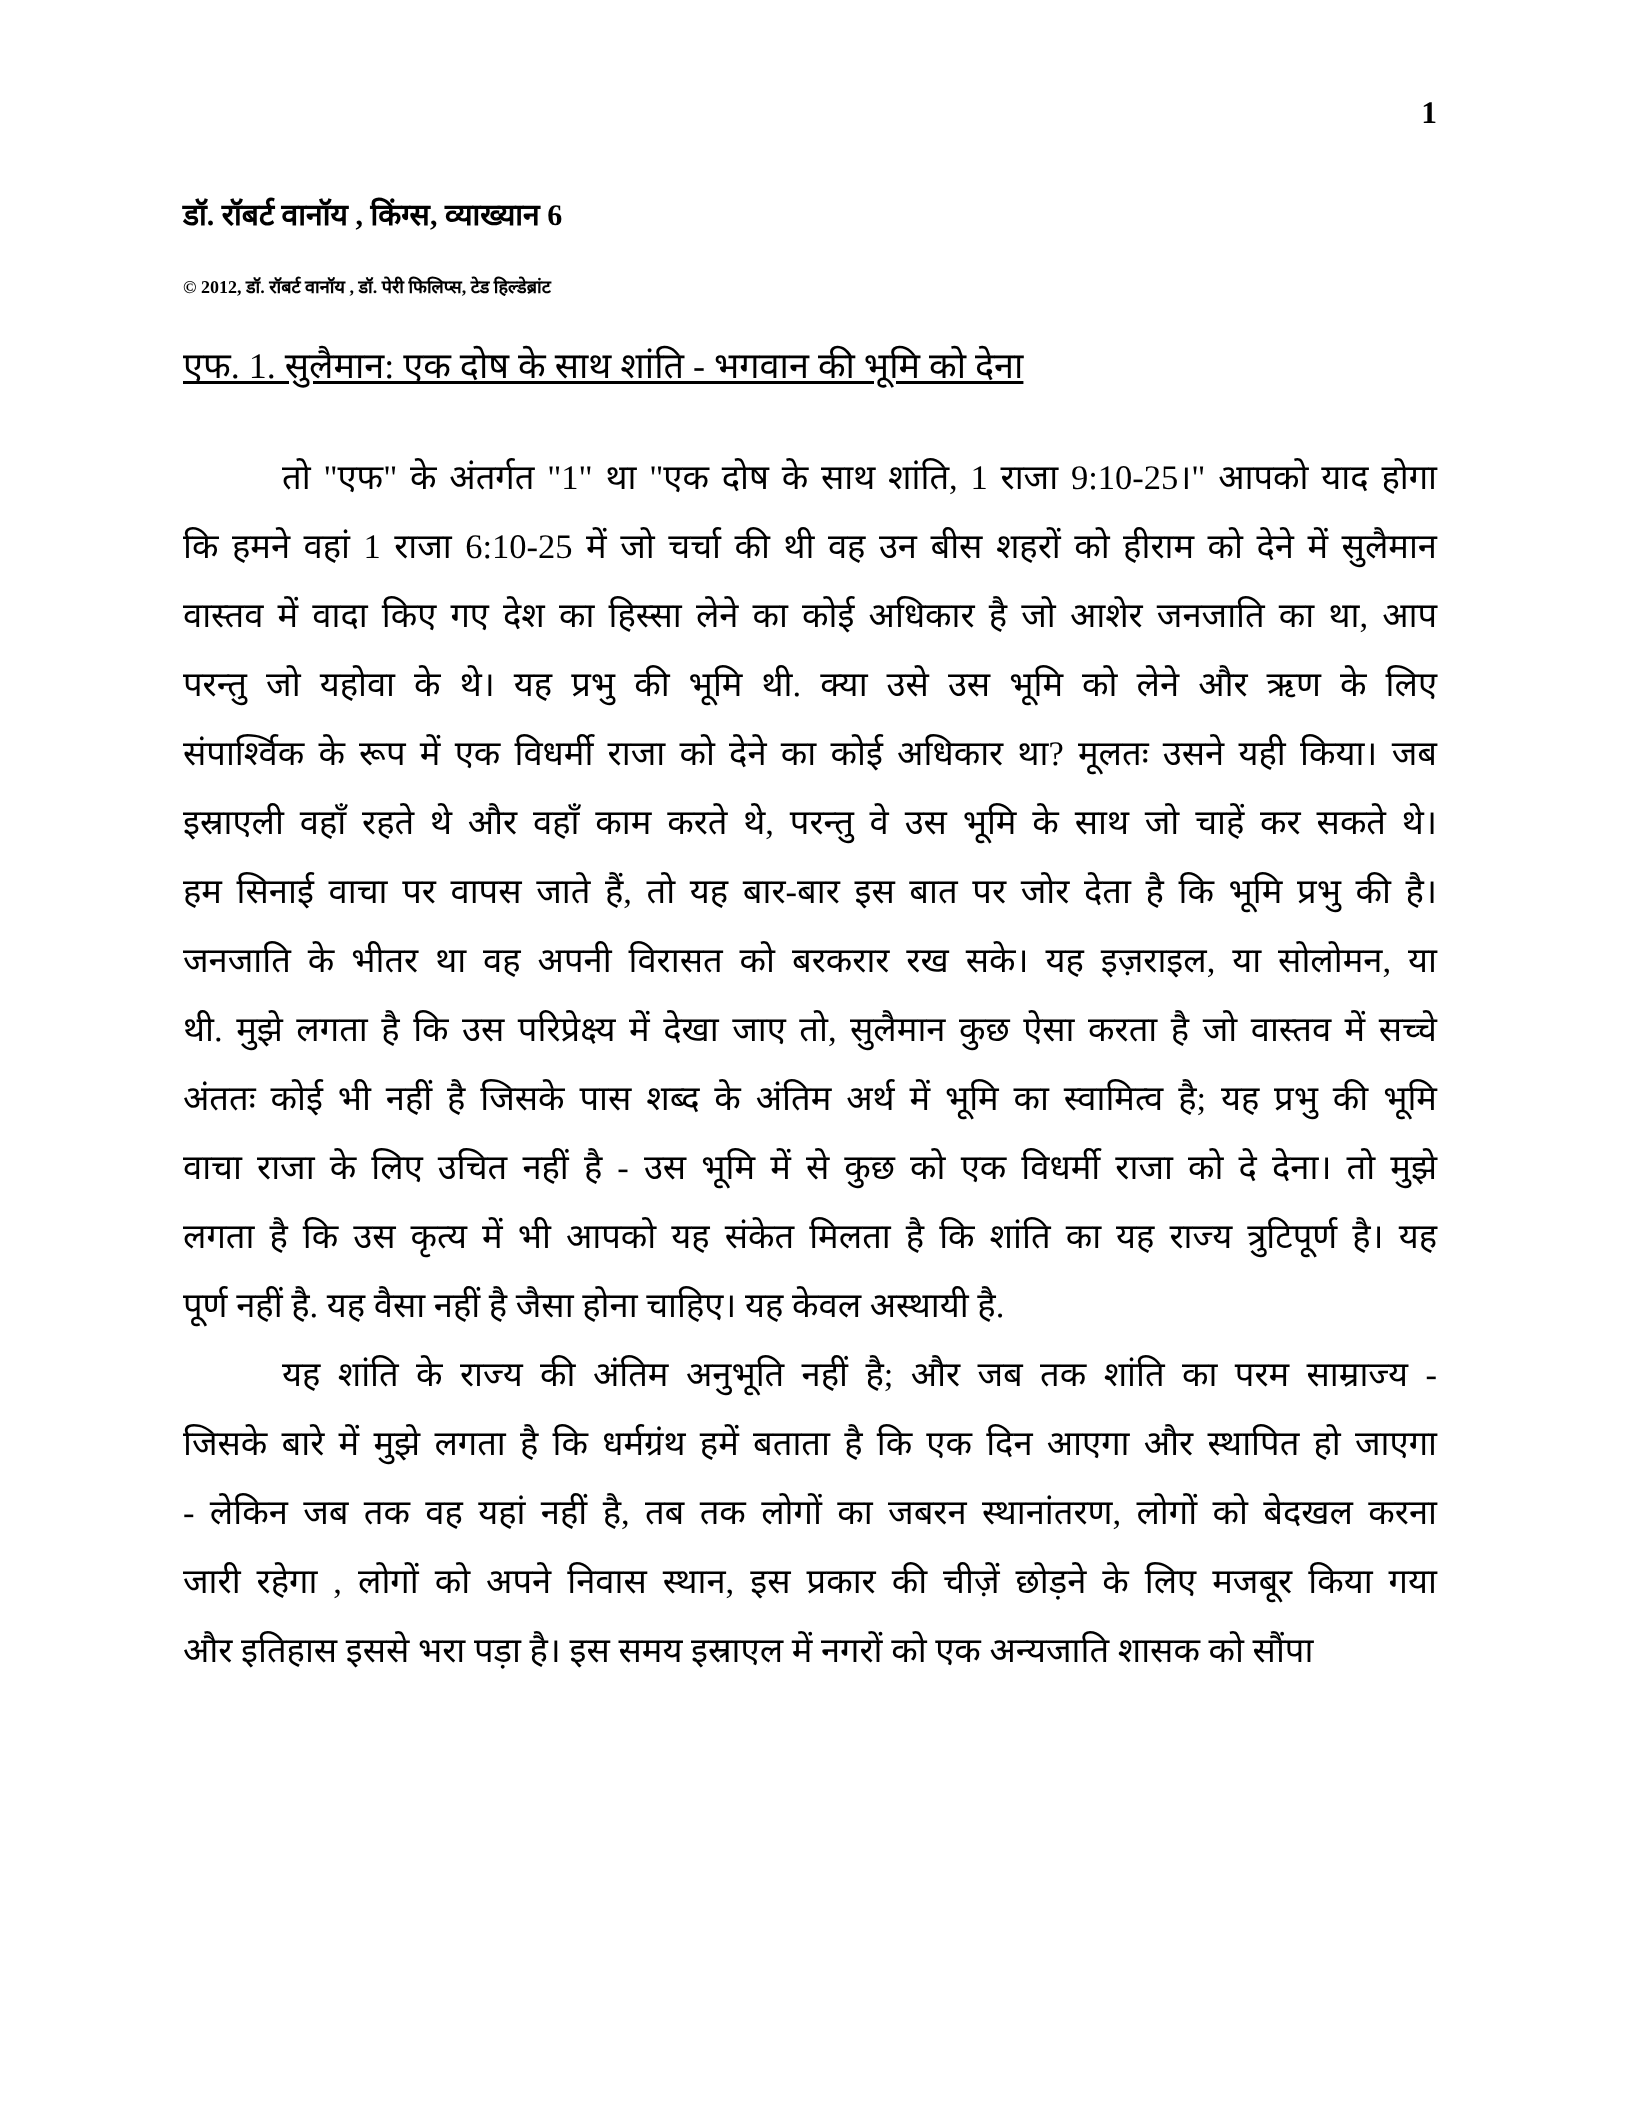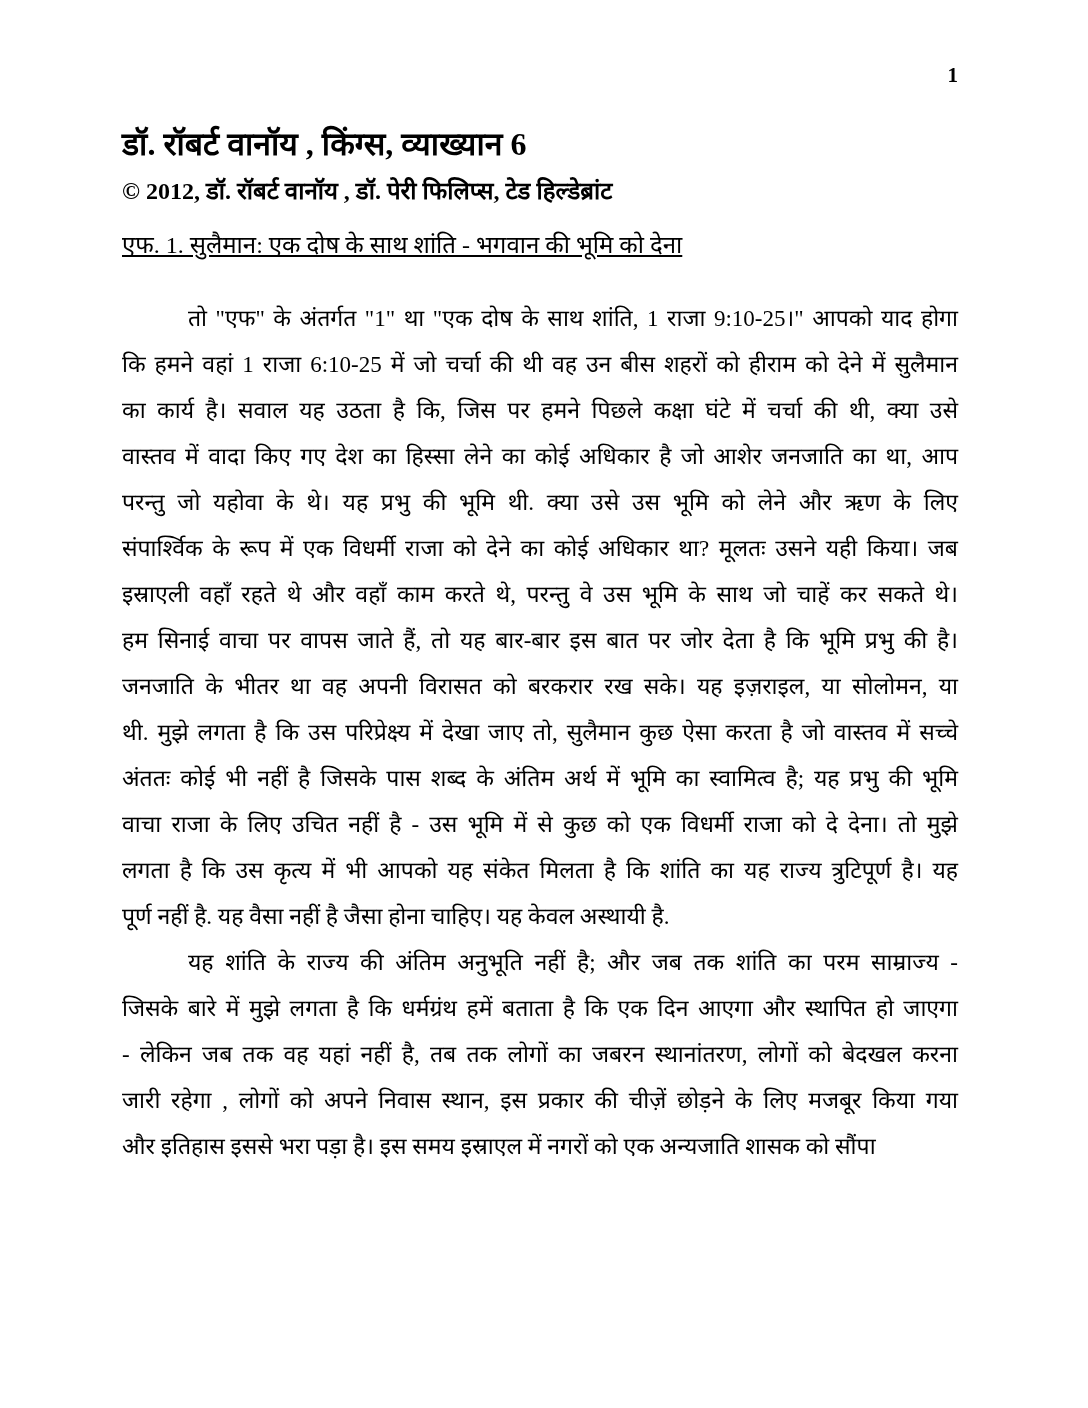--- a/index.html
+++ b/index.html
@@ -20,28 +20,28 @@
     overflow: hidden;
   }
   .page-number {
     text-align: right;
     font-size: 21px;
     line-height: 26px;
     font-weight: bold;
   }
   .doc-title {
     margin-top: 38px;
-    font-size: 32px;
+    font-size: 20px;
     line-height: 36px;
     font-weight: bold;
     white-space: nowrap;
   }
   .copyright {
     margin-top: 16px;
-    font-size: 24px;
+    font-size: 12px;
     line-height: 26px;
     font-weight: bold;
     white-space: nowrap;
   }
   .section-heading {
     margin-top: 26px;
     font-size: 24px;
     line-height: 31px;
     font-weight: normal;
     white-space: nowrap;
@@ -69,21 +69,20 @@
   <div class="doc-title">डॉ. रॉबर्ट वानॉय , किंग्स, व्याख्यान 6</div>
 
   <div class="copyright">© 2012, डॉ. रॉबर्ट वानॉय , डॉ. पेरी फिलिप्स, टेड हिल्डेब्रांट</div>
 
   <div class="section-heading">एफ. 1. सुलैमान: एक दोष के साथ शांति - भगवान की भूमि को देना</div>
 
   <div class="doc-body">
       <div class="paragraph">
         <div class="line first">तो "एफ" के अंतर्गत "1" था "एक दोष के साथ शांति, 1 राजा 9:10-25।" आपको याद होगा</div>
         <div class="line">कि हमने वहां 1 राजा 6:10-25 में जो चर्चा की थी वह उन बीस शहरों को हीराम को देने में सुलैमान</div>
-        <div class="line">का कार्य है। सवाल यह उठता है कि, जिस पर हमने पिछले कक्षा घंटे में चर्चा की थी, क्या उसे</div>
         <div class="line">वास्तव में वादा किए गए देश का हिस्सा लेने का कोई अधिकार है जो आशेर जनजाति का था, आप</div>
         <div class="line">परन्तु जो यहोवा के थे। यह प्रभु की भूमि थी. क्या उसे उस भूमि को लेने और ऋण के लिए</div>
         <div class="line">संपार्श्विक के रूप में एक विधर्मी राजा को देने का कोई अधिकार था? मूलतः उसने यही किया। जब</div>
         <div class="line">इस्राएली वहाँ रहते थे और वहाँ काम करते थे, परन्तु वे उस भूमि के साथ जो चाहें कर सकते थे।</div>
         <div class="line">हम सिनाई वाचा पर वापस जाते हैं, तो यह बार-बार इस बात पर जोर देता है कि भूमि प्रभु की है।</div>
         <div class="line">जनजाति के भीतर था वह अपनी विरासत को बरकरार रख सके। यह इज़राइल, या सोलोमन, या</div>
         <div class="line">थी. मुझे लगता है कि उस परिप्रेक्ष्य में देखा जाए तो, सुलैमान कुछ ऐसा करता है जो वास्तव में सच्चे</div>
         <div class="line">अंततः कोई भी नहीं है जिसके पास शब्द के अंतिम अर्थ में भूमि का स्वामित्व है; यह प्रभु की भूमि</div>
         <div class="line">वाचा राजा के लिए उचित नहीं है - उस भूमि में से कुछ को एक विधर्मी राजा को दे देना। तो मुझे</div>
         <div class="line">लगता है कि उस कृत्य में भी आपको यह संकेत मिलता है कि शांति का यह राज्य त्रुटिपूर्ण है। यह</div>

